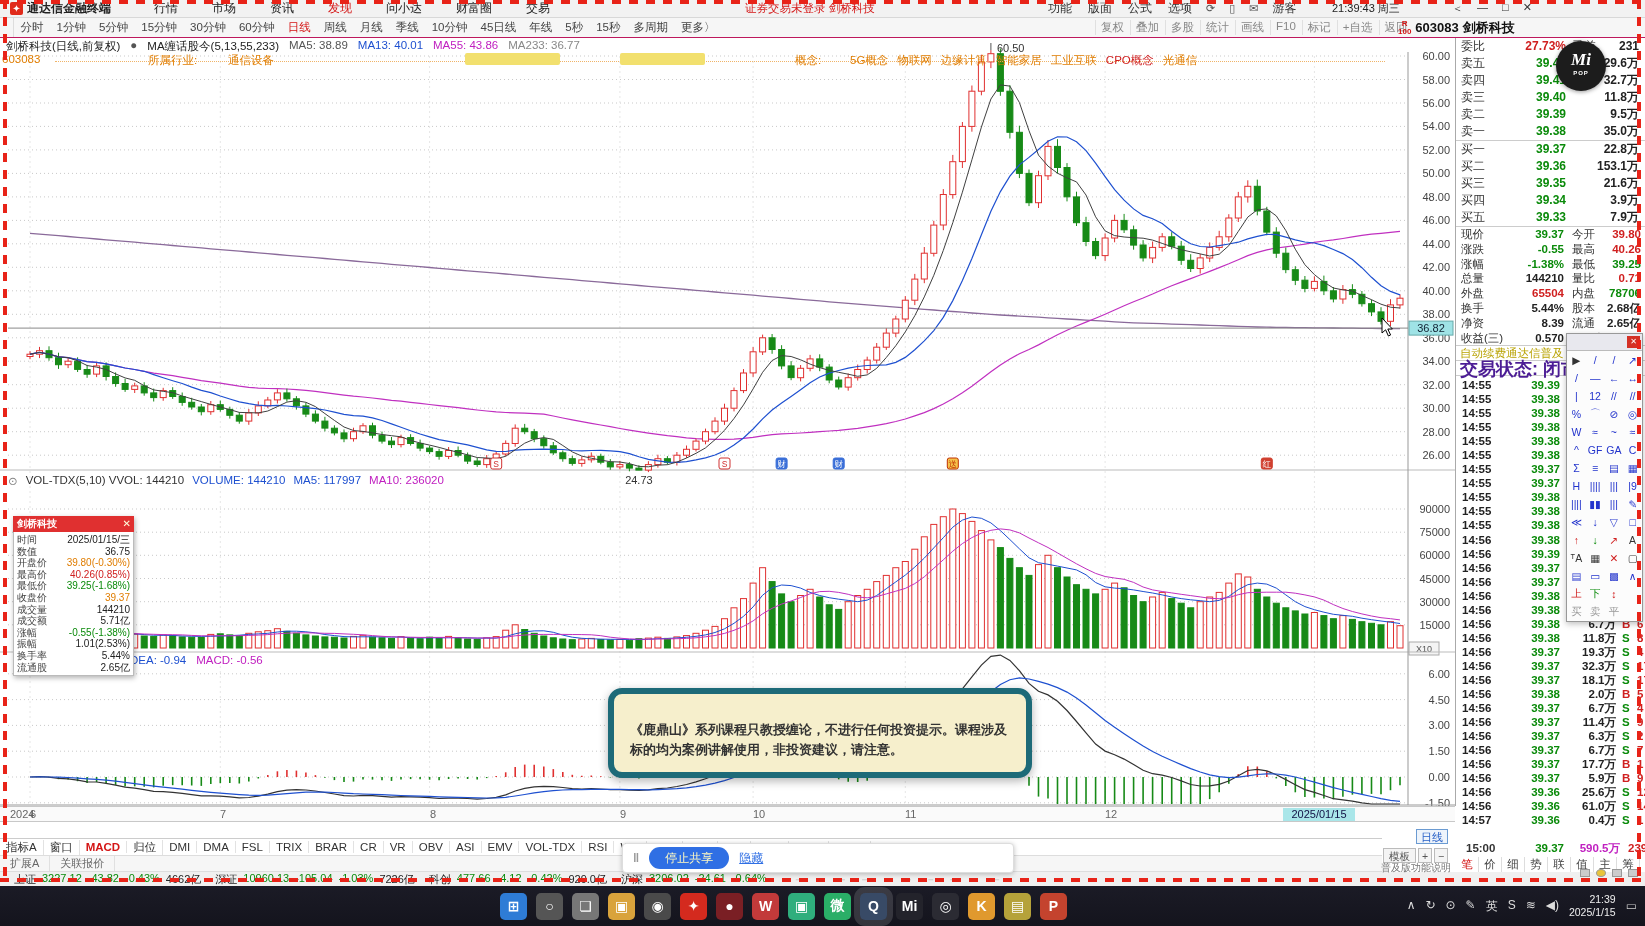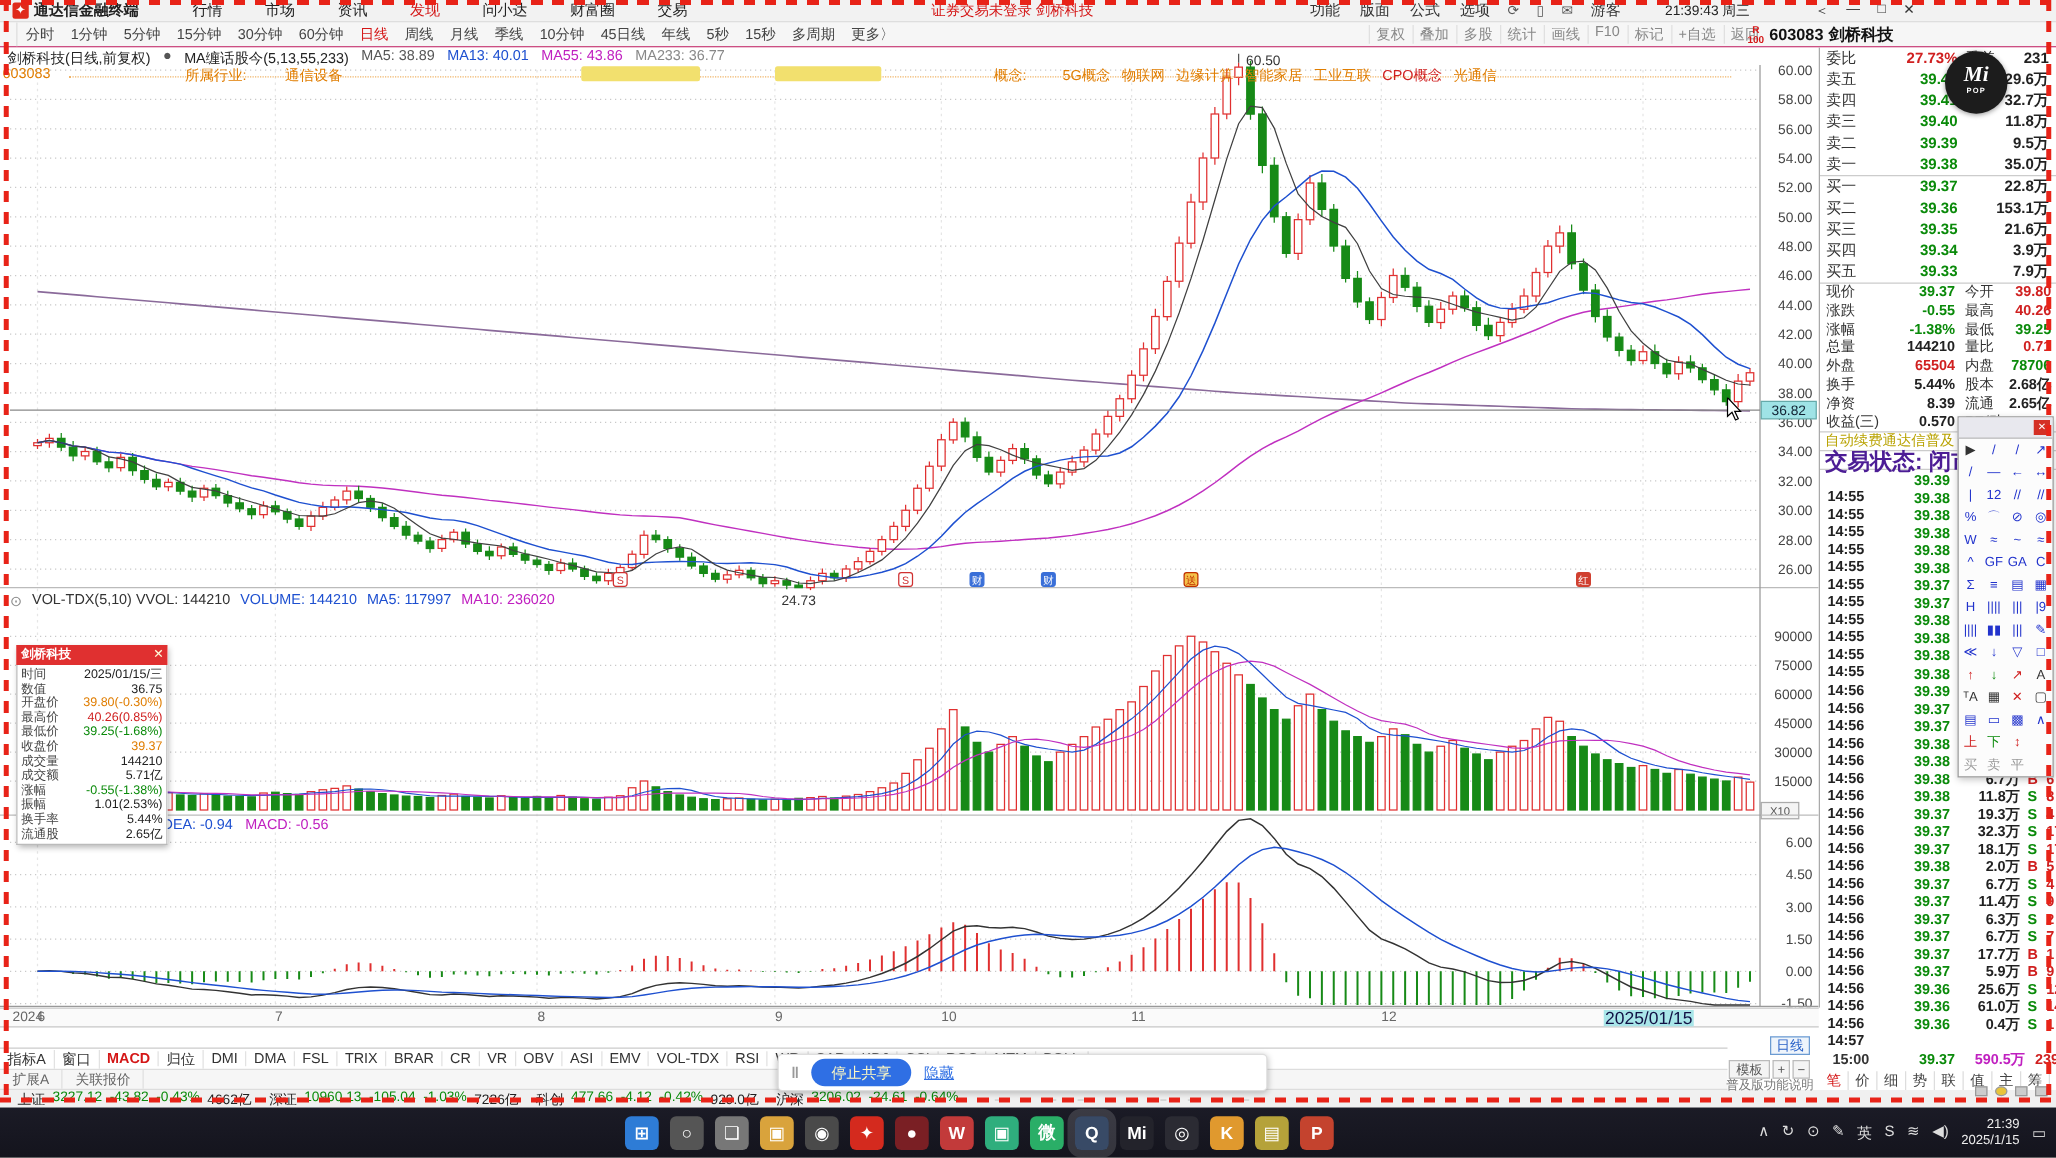--- a/index.html
+++ b/index.html
@@ -32,21 +32,21 @@
   .titleline{position:absolute;left:6px;top:1px;display:flex;gap:10px;font-size:11.5px;white-space:nowrap;z-index:5;}
   .codeline{position:absolute;left:0;top:15px;width:1400px;height:13px;font-size:11.5px;z-index:5;}
   .codeline .dotlead{position:absolute;left:55px;top:8px;width:1330px;border-top:1px dotted #f0b468;}
   .cl-abs{position:absolute;top:0;white-space:nowrap;}
   .ylblock{position:absolute;top:0;height:12px;background:#f2e06e;border-radius:2px;}
   .vollabel{position:absolute;left:8px;top:436px;display:flex;gap:8px;font-size:11.5px;z-index:5;white-space:nowrap;}
   .macdlabel{position:absolute;left:130px;top:616px;display:flex;gap:10px;font-size:11.5px;z-index:5;}
   
   .timeline{position:absolute;left:0;top:806px;width:1455px;height:16px;background:#fafafa;border-top:1px solid #c8c8c8;border-bottom:1px solid #c8c8c8;font-size:11px;color:#666;}
   .tl-lab{position:absolute;top:1px;}
-  .datebox{position:absolute;left:1283px;top:1px;width:72px;height:13px;background:#a9e6e9;color:#114;text-align:center;font-size:14px;line-height:13px;}
+  .datebox{position:absolute;left:1283px;top:1px;width:72px;height:13px;background:#a9e6e9;color:#114;text-align:center;font-size:11px;line-height:13px;}
   
   .tabsrow{position:absolute;left:0;top:838px;width:1382px;height:18px;background:#fff;border-top:1px solid #ccc;border-bottom:1px solid #ddd;display:flex;align-items:center;font-size:11.5px;color:#333;}
   .itab{padding:0 6px;border-right:1px solid #e2e2e2;white-space:nowrap;}
   .itab.act{color:#d41616;font-weight:bold;}
   .subrow{position:absolute;left:0;top:856px;width:1382px;height:16px;background:#f6f6f6;border-bottom:1px solid #ddd;display:flex;align-items:center;font-size:11px;color:#666;}
   .subrow div{padding:0 10px;border-right:1px solid #e0e0e0;}
   .tickerrow{position:absolute;left:0;top:872px;width:1645px;height:14px;background:#f0f0f0;display:flex;align-items:center;font-size:11px;white-space:nowrap;overflow:hidden;}
   .tseg{margin-left:14px;display:flex;gap:6px;}
   .tk{color:#222;}.tg{color:#0a8a0a;}
   .ticker-tail{color:#bbb;margin-left:20px;letter-spacing:4px;}
@@ -68,21 +68,21 @@
   .inforow .l1{position:absolute;left:5px;}
   .inforow .v1{position:absolute;left:42px;width:66px;text-align:right;font-weight:bold;}
   .inforow .l2{position:absolute;left:116px;}
   .inforow .v2{position:absolute;right:4px;font-weight:bold;}
   .g{color:#0a8a0a;}.r{color:#d02020;}.k{color:#222;}.o{color:#e07d00;}.m{color:#c020c0;}.b{color:#1e50d0;}
   .noticerow{position:relative;height:15px;line-height:15px;color:#b9a303;font-size:11.5px;border-top:1px solid #ccc;padding-left:4px;}
   .nclose{position:absolute;right:3px;top:2px;width:11px;height:11px;background:#d43025;color:#fff;font-size:8px;line-height:11px;text-align:center;}
   .statusrow{height:16px;line-height:16px;font-size:18px;font-weight:bold;color:#4c1d95;border-top:1px solid #ccc;padding-left:4px;border-bottom:1px solid #ccc;}
   .ticks{position:absolute;left:0;top:340px;width:190px;}
   .trow{position:relative;height:14.05px;line-height:14.05px;font-size:11.5px;white-space:nowrap;}
-  .trow .tt{position:absolute;left:6px;font-weight:bold;color:#222;margin-top:13px;}
+  .trow .tt{position:absolute;left:6px;font-weight:bold;color:#222;}
   .trow .tp{position:absolute;left:58px;width:46px;text-align:right;font-weight:bold;}
   .trow .tv{position:absolute;left:104px;width:56px;text-align:right;font-weight:bold;color:#222;}
   .trow .tb2{position:absolute;left:166px;font-weight:bold;}
   .trow .tx{position:absolute;left:181px;font-weight:bold;color:#d02020;}
   .lastrow{position:absolute;left:4px;top:803px;width:190px;height:15px;line-height:15px;font-size:11.5px;white-space:nowrap;}
   
   .palette{position:absolute;left:1566px;top:333px;width:77px;height:289px;background:#fcfcfc;border:1px solid #999;box-shadow:0 2px 6px rgba(0,0,0,.25);z-index:30;}
   .pal-head{height:17px;background:#e8e8ee;border-bottom:1px solid #bbb;position:relative;}
   .pal-x{position:absolute;right:2px;top:2px;width:13px;height:12px;background:#d43025;color:#fff;font-size:8px;text-align:center;line-height:12px;}
   .pal-grid{display:grid;grid-template-columns:repeat(4,1fr);}
@@ -1456,20 +1456,23 @@
           <span class="pl">换手率</span>
           <span class="k">5.44%</span>
         </div>
         <div class="prow">
           <span class="pl">流通股</span>
           <span class="k">2.65亿</span>
         </div>
       </div>
   </div>
 
+  <div class="disclaimer">
+    <p>《鹿鼎山》系列课程只教授缠论，不进行任何投资提示。课程涉及标的均为案例讲解使用，非投资建议，请注意。</p>
+  </div>
 
   <div class="sharebar">
     <span class="pauseglyph">‖</span>
     <button class="stopbtn">停止共享</button>
     <span class="hidelink">隐藏</span>
   </div>
 
   <div class="taskbar">
     <div class="apps" id="taskapps">
         <div class="app" style="background: rgb(46, 124, 214);">⊞</div>

